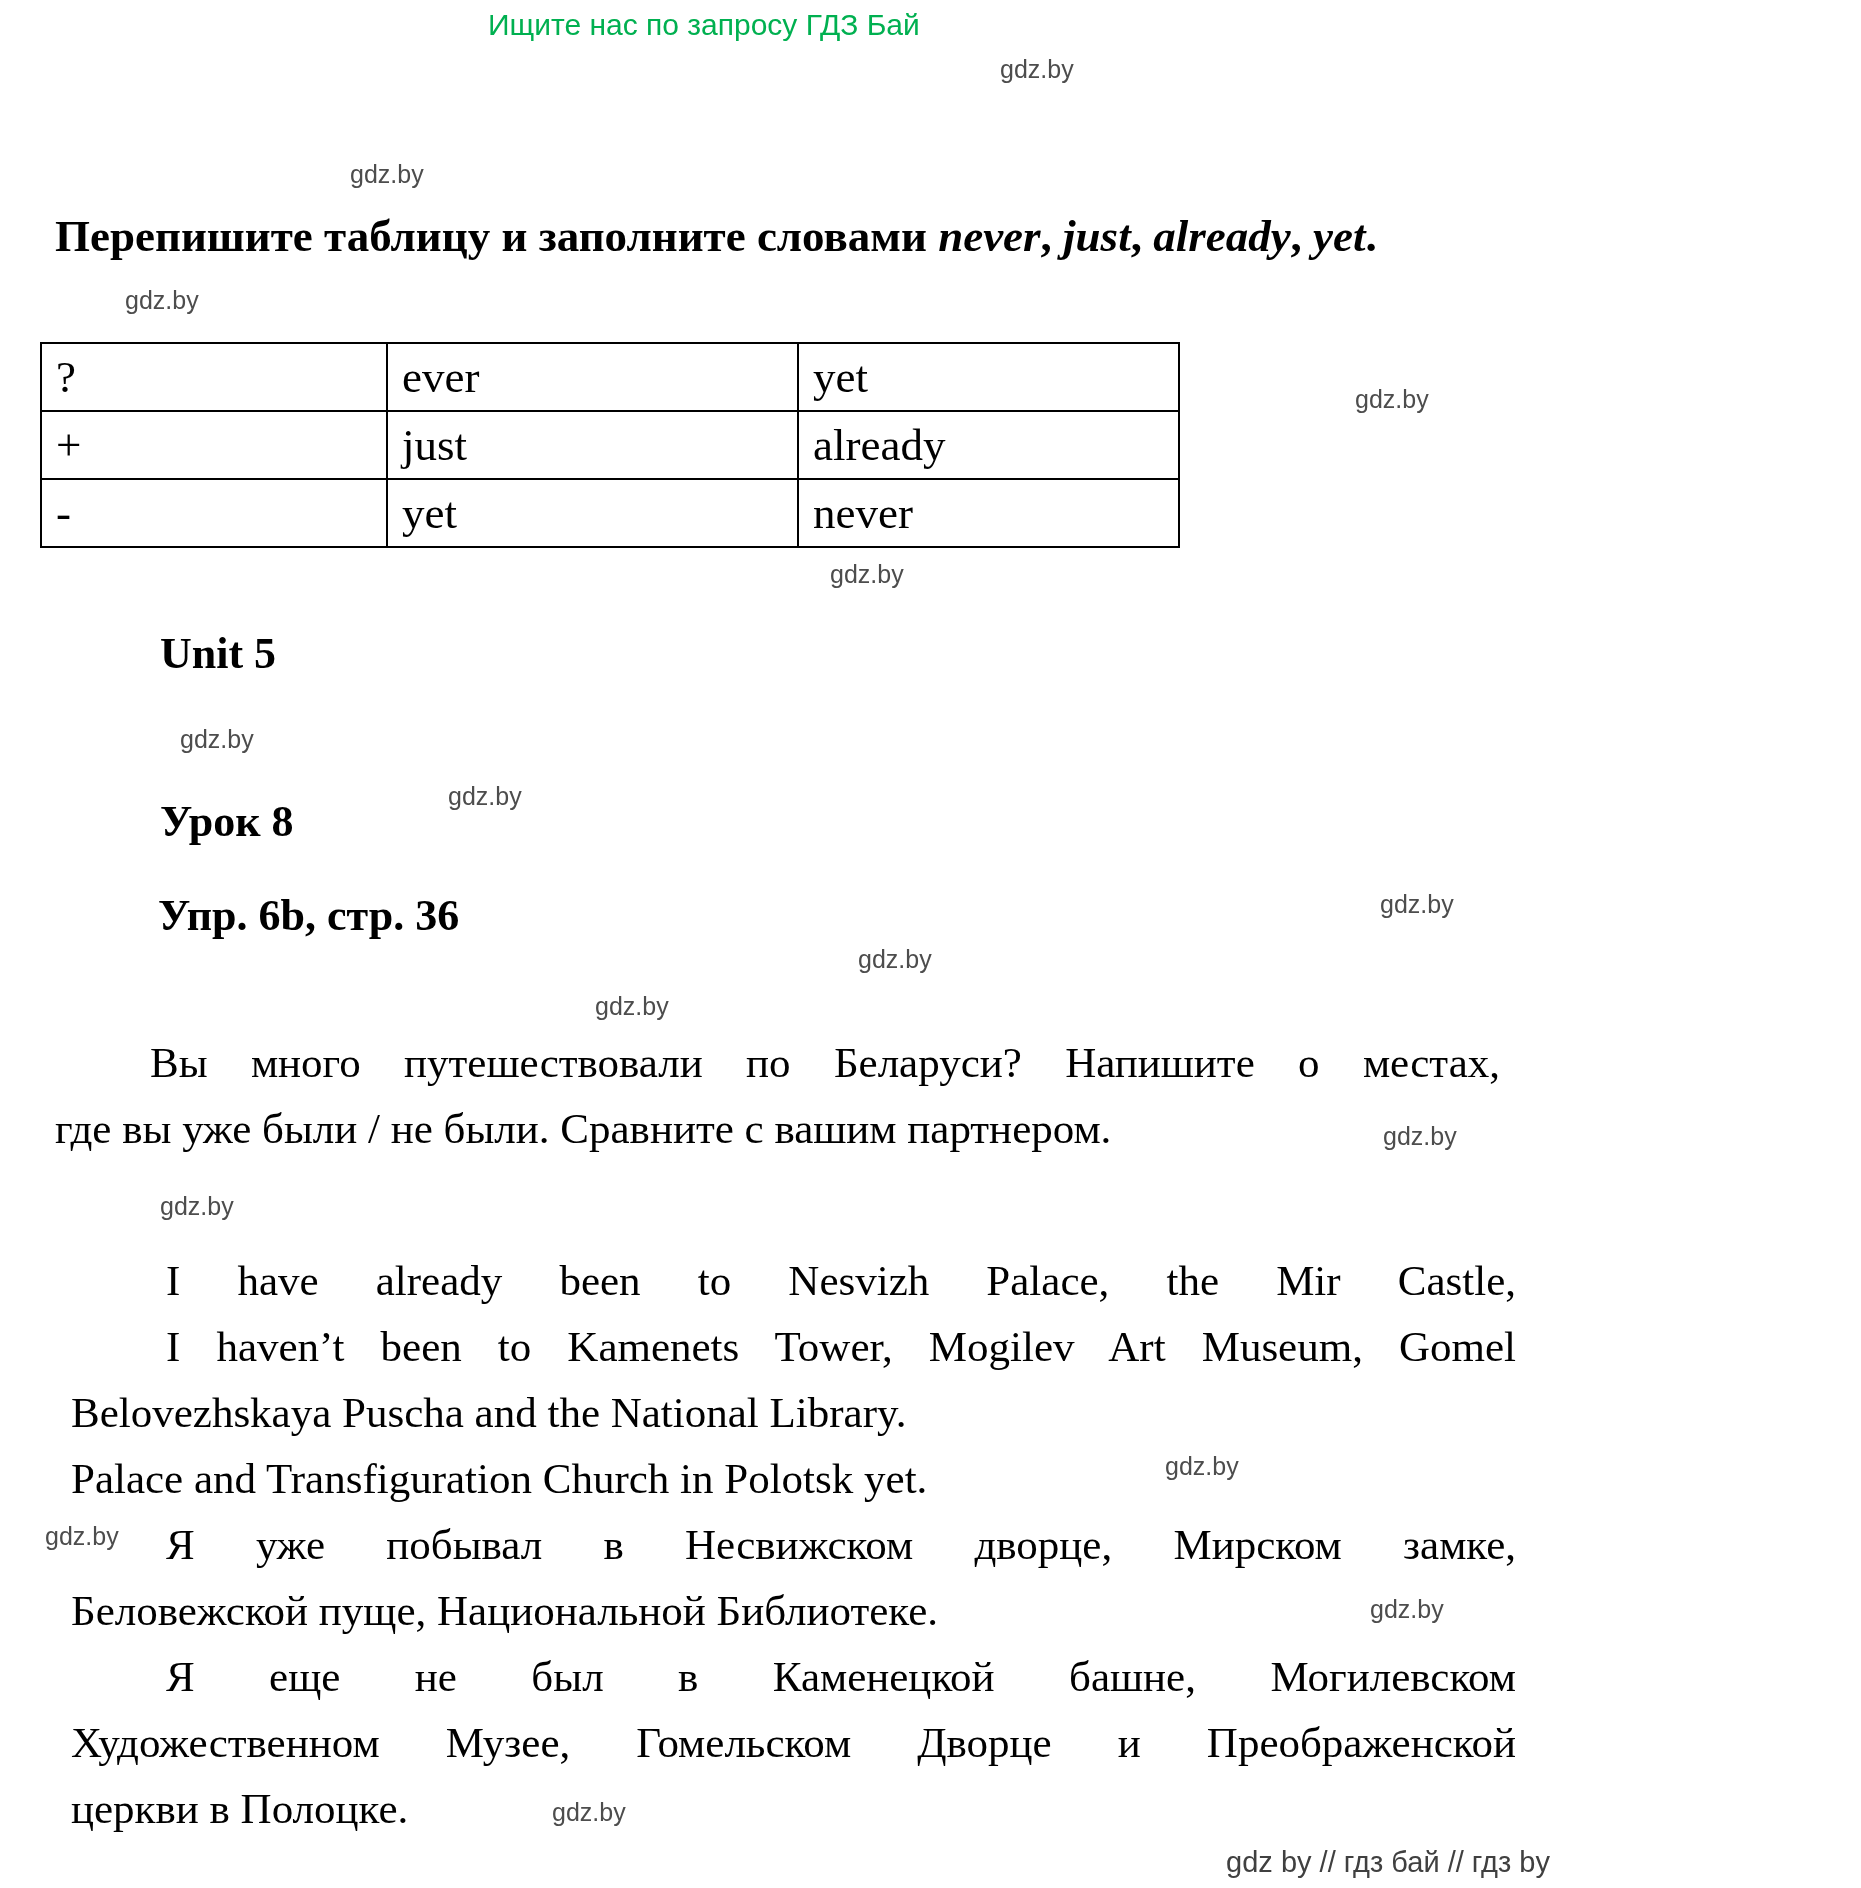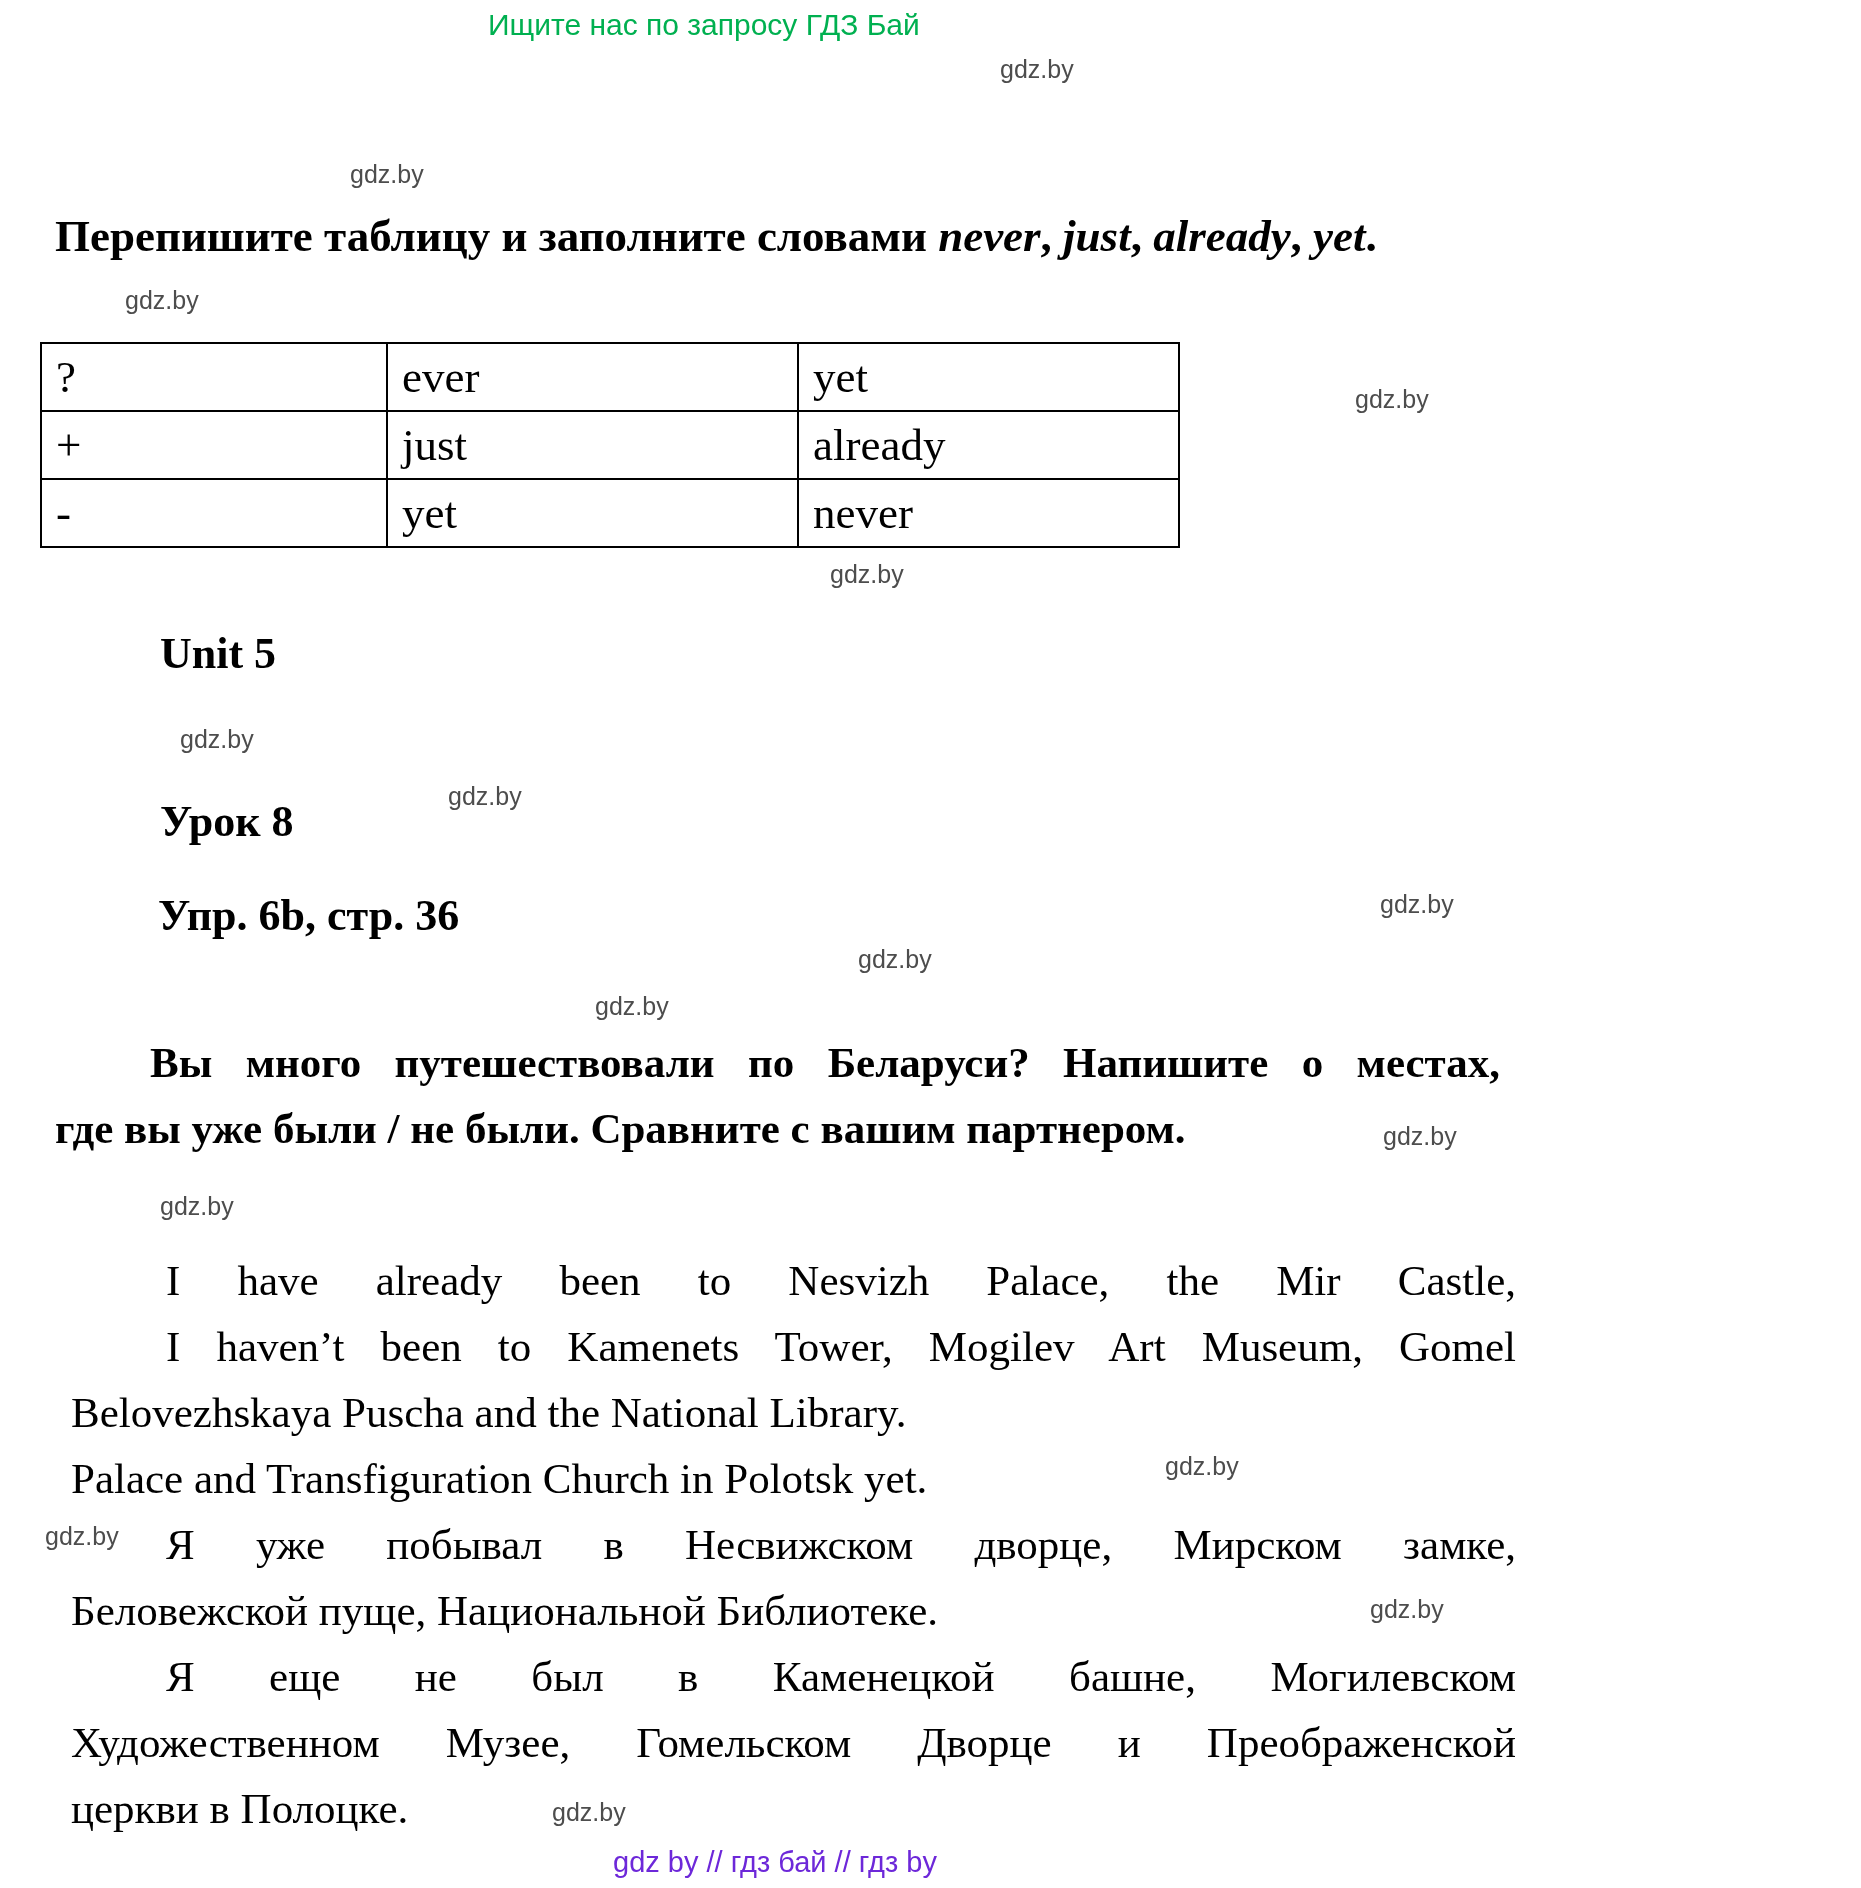--- a/index.html
+++ b/index.html
@@ -56,33 +56,33 @@
   td.c1 { width: 330px; }
   td.c2 { width: 395px; }
   td.c3 { width: 365px; }
   .tb {
     position: absolute;
     left: 55px;
     width: 1445px;
     font-size: 43px;
     line-height: 66px;
   }
-  .tb.bold { font-weight: bold; }
+  .tb.bold { font-weight: normal; }
   .ln { height: 66px; }
   .ind { text-indent: 95px; }
   .just { text-align: justify; text-align-last: justify; }
   .footer {
     position: absolute;
     left: 0;
     top: 1846px;
     width: 1550px;
-    text-align: center;
+    text-align: right;
     font-family: "Liberation Sans", sans-serif;
     font-size: 29px;
-    color: #6d28d9;
+    color: #404040;
     white-space: nowrap;
   }
 </style>
 </head>
 <body>
 
 <div class="page">
 
   <div class="banner">Ищите нас по запросу ГДЗ Бай</div>
 

